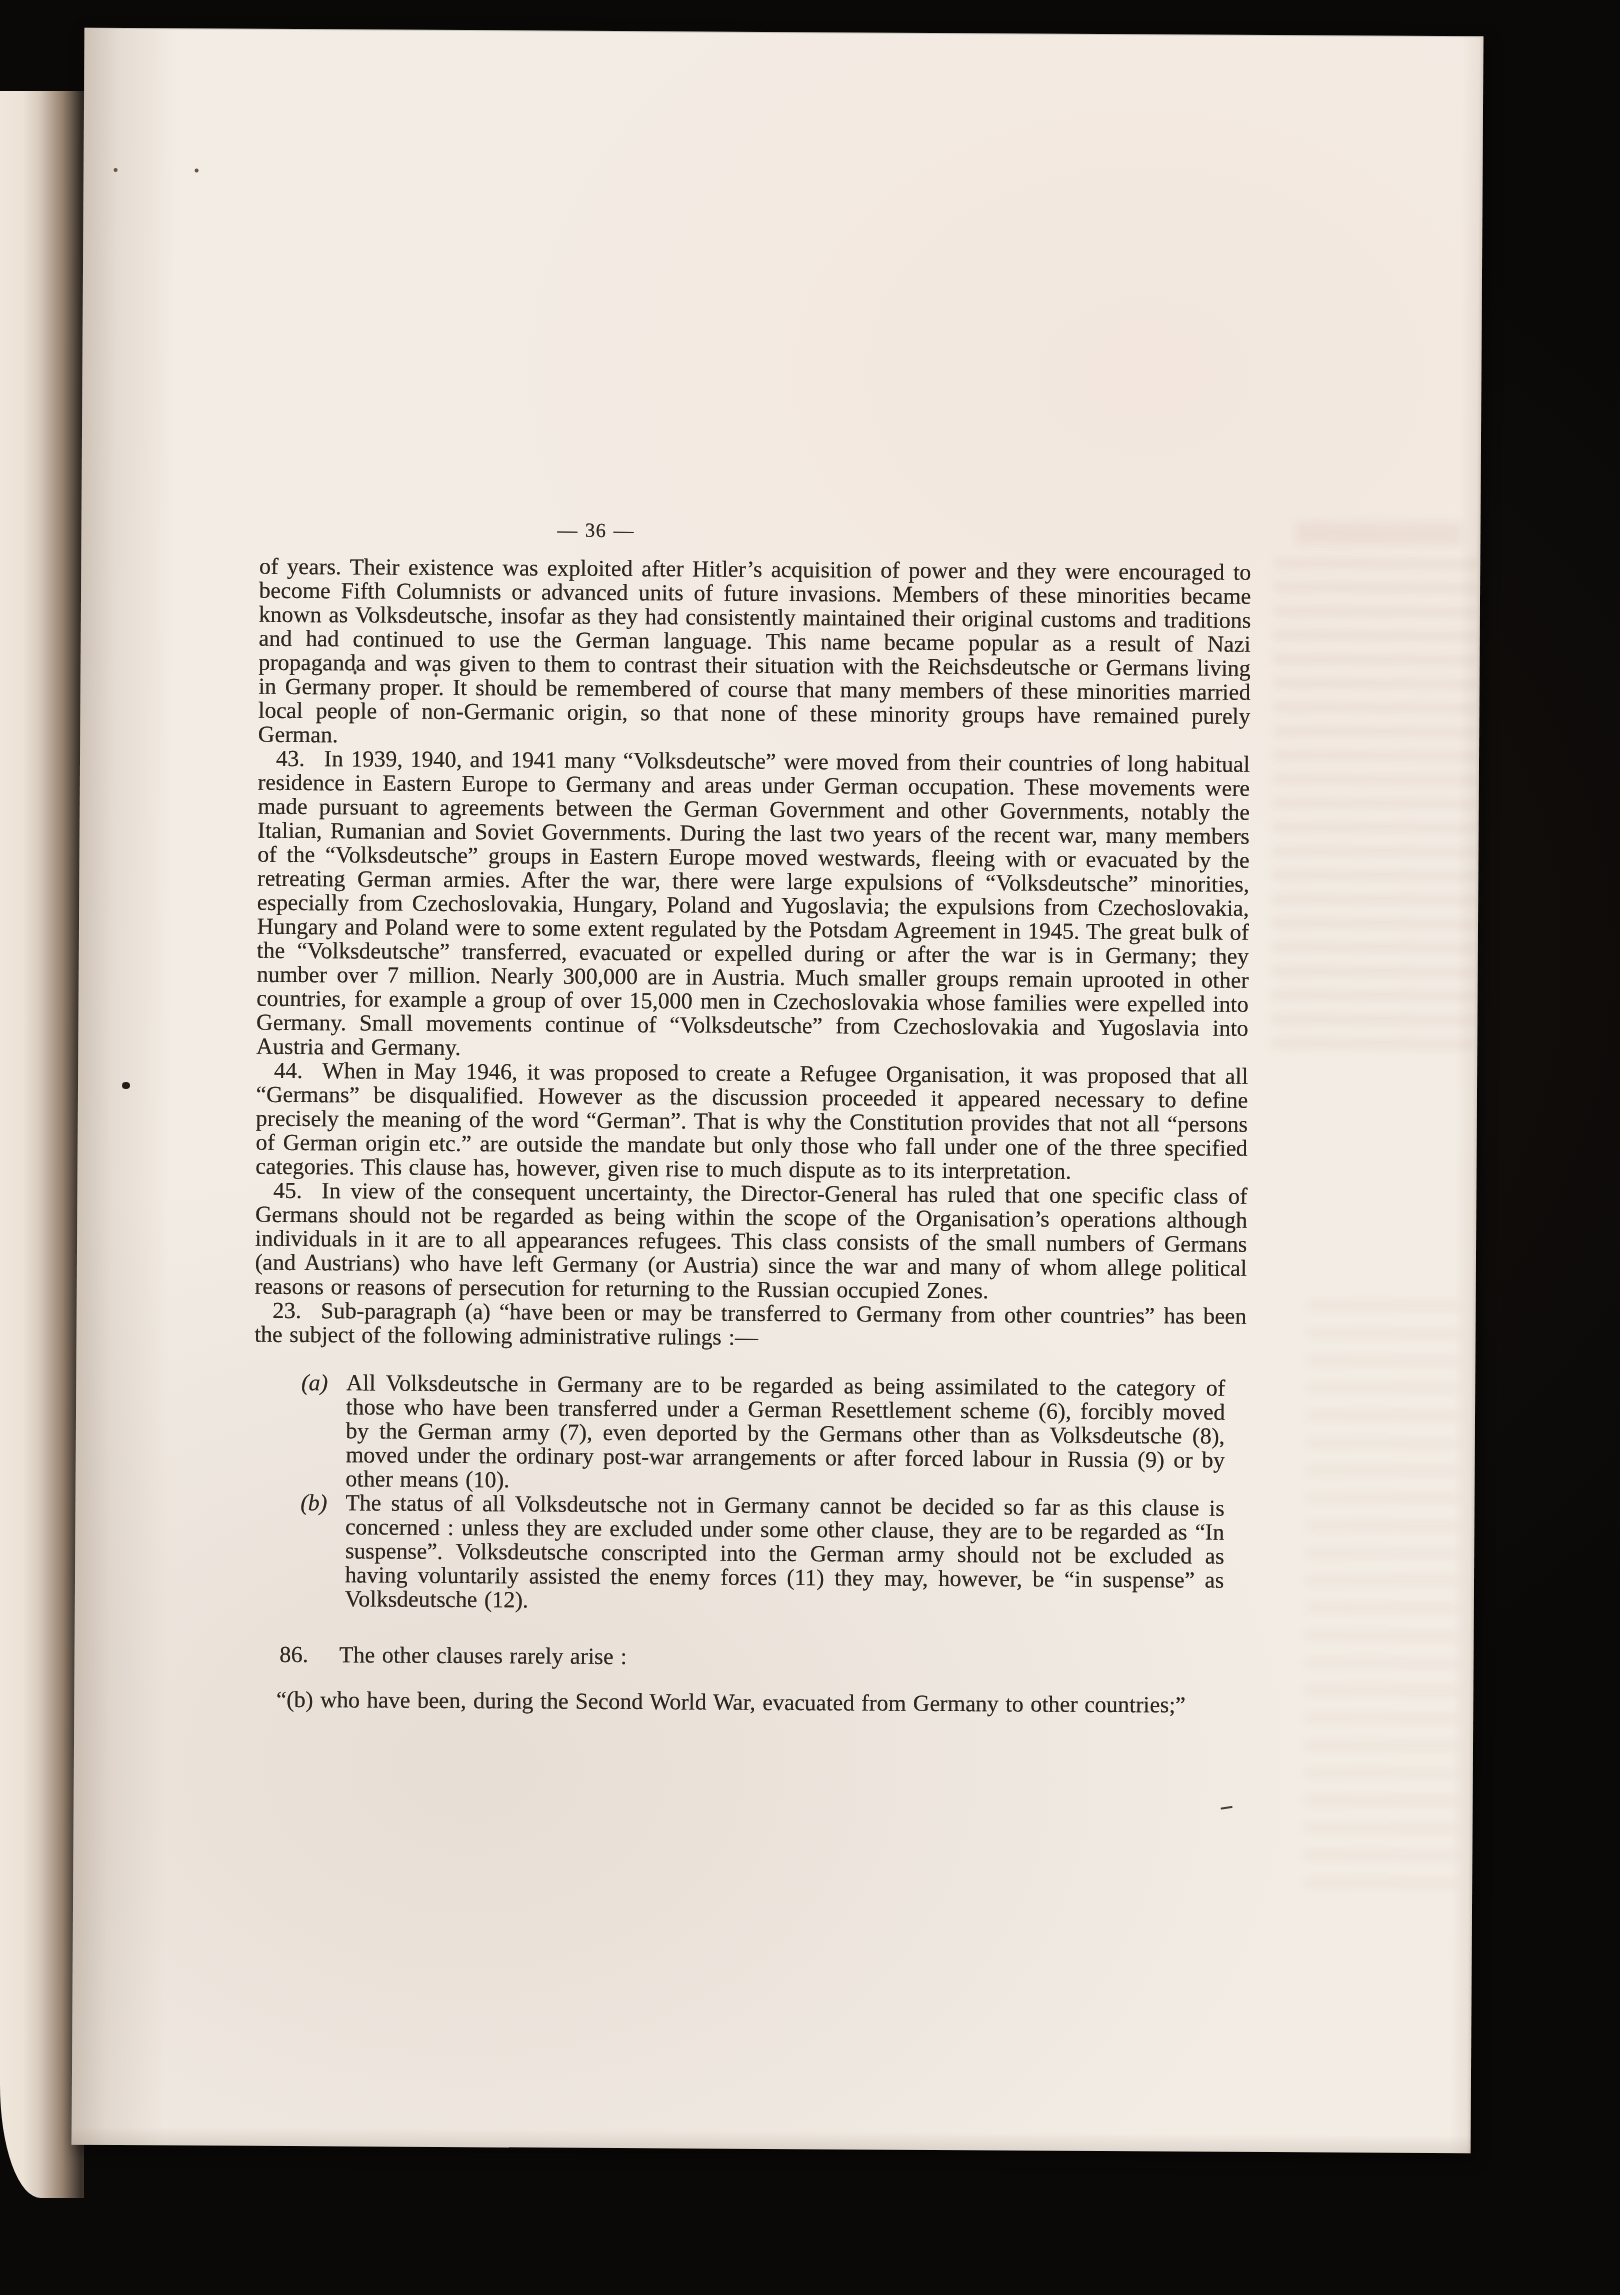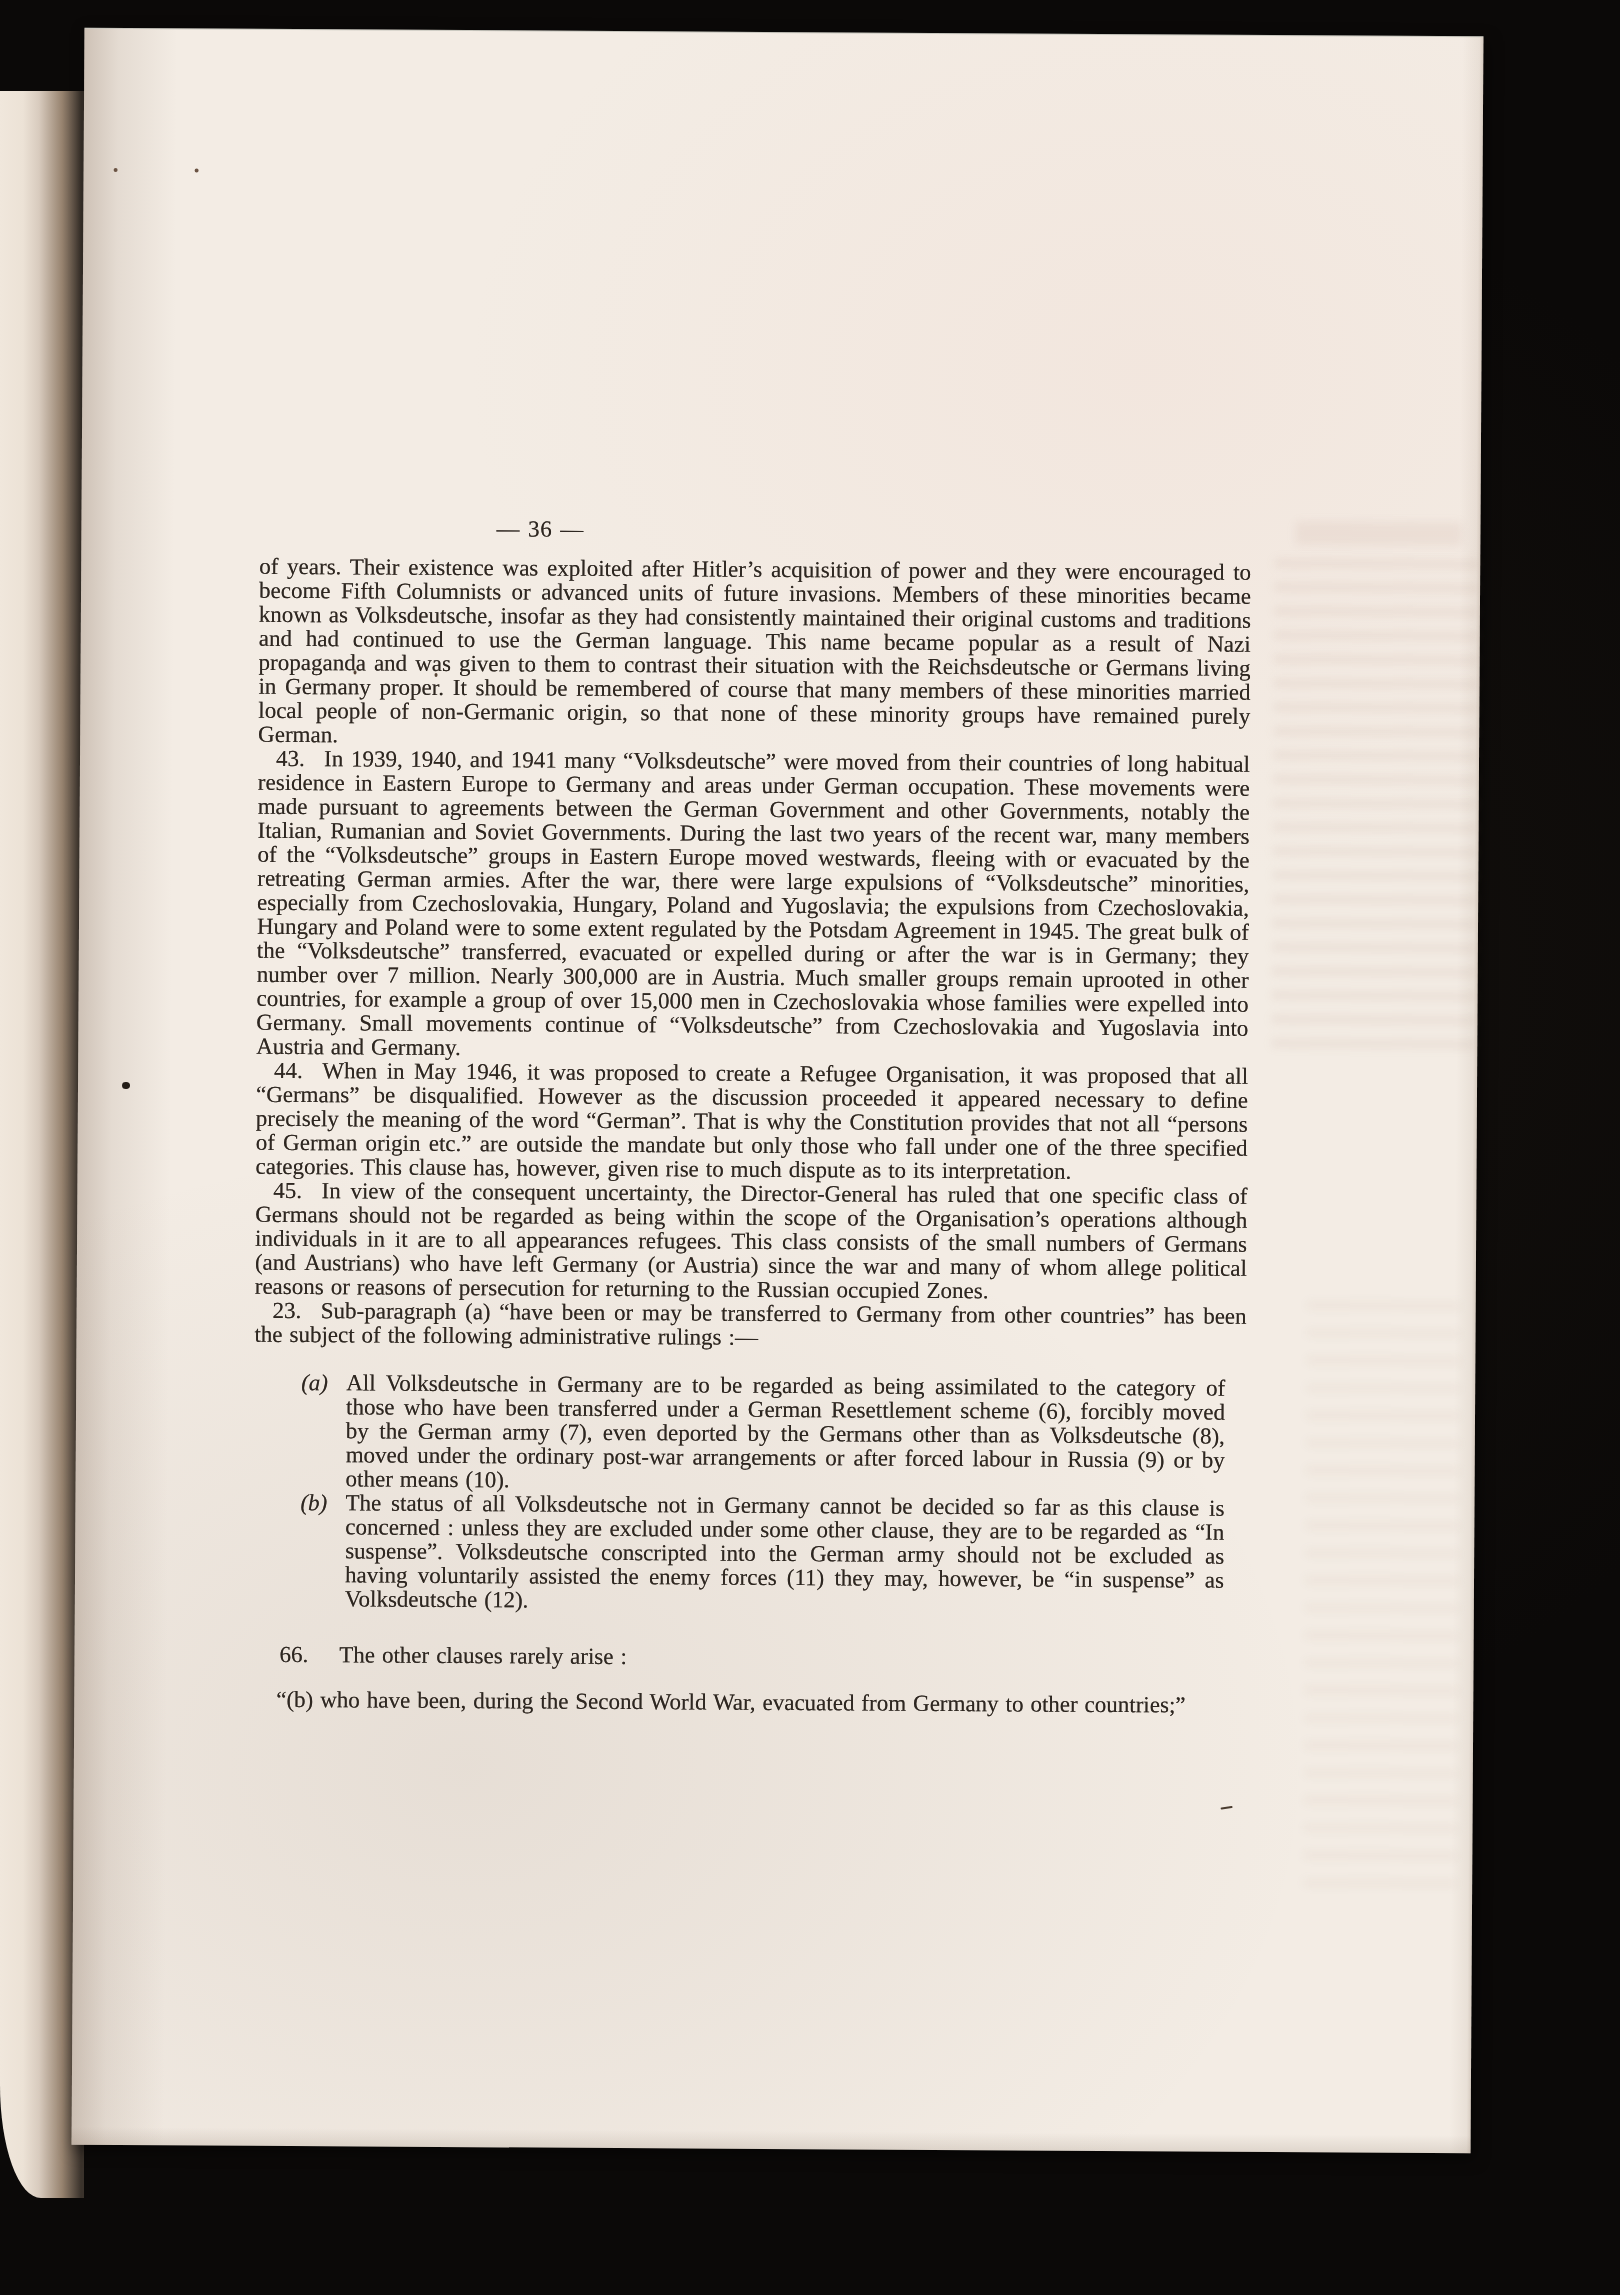--- a/index.html
+++ b/index.html
@@ -50,22 +50,22 @@
   .pen-mark{position:absolute;left:1147px;top:1771px;width:12px;height:2.4px;
     background:#4a3c30;transform:rotate(-8deg);border-radius:1.6px;}
 
   
   .content{
     position:absolute;left:178px;top:486px;width:992px;
     color:#2e2721;font-size:23px;line-height:24px;
     text-shadow:0 0 0.5px rgba(46,39,33,.65);
     word-spacing:1.2px;
   }
-  .page-num{width:138px;margin:0 0 14.6px 237px;text-align:left;
-    font-size:23px;letter-spacing:0.8px;white-space:nowrap;}
+  .page-num{width:138px;margin:0 0 14.6px 237px;text-align:right;
+    font-size:20px;letter-spacing:0.8px;white-space:nowrap;}
   .para{margin:0;text-align:justify;}
   .para .pnum{padding-right:19.4px;}
   .indent{text-indent:18px;}
   .rulings-group{margin-top:24px;}
   .ruling{position:relative;margin:0;padding-left:92px;padding-right:21px;text-align:justify;}
   .ruling .marker{position:absolute;left:47px;top:0;font-style:italic;}
   .p47{margin-top:32px;text-indent:27px;}
   .p47 .pnum{padding-right:31px;}
   .quote{margin:21px 0 0 24px;padding-left:37px;text-indent:-37px;text-align:left;}
 </style>
@@ -102,19 +102,19 @@
 
       <div class="rulings-group">
         <div class="ruling">
           <span class="marker">(a)</span><span>All Volksdeutsche in Germany are to be regarded as being assimilated to the category of those who have been transferred under a German Resettlement scheme (6), forcibly moved by the German army (7), even deported by the Germans other than as Volksdeutsche (8), moved under the ordinary post-war arrangements or after forced labour in Russia (9) or by other means (10).</span>
         </div>
         <div class="ruling">
           <span class="marker">(b)</span><span>The status of all Volksdeutsche not in Germany cannot be decided so far as this clause is concerned : unless they are excluded under some other clause, they are to be regarded as “In suspense”.  Volksdeutsche conscripted into the German army should not be excluded as having voluntarily assisted the enemy forces (11) they may, however, be “in suspense” as Volksdeutsche (12).</span>
         </div>
       </div>
 
-      <p class="para p47"><span class="pnum">66.</span><span>The other clauses rarely arise :</span></p>
+      <p class="para p47"><span class="pnum">86.</span><span>The other clauses rarely arise :</span></p>
 
       <p class="quote"><span>“(b) who have been, during the Second World War, evacuated from Germany to other countries;”</span></p>
     </div>
   </div>
 </div>
 
 
 </body></html>

